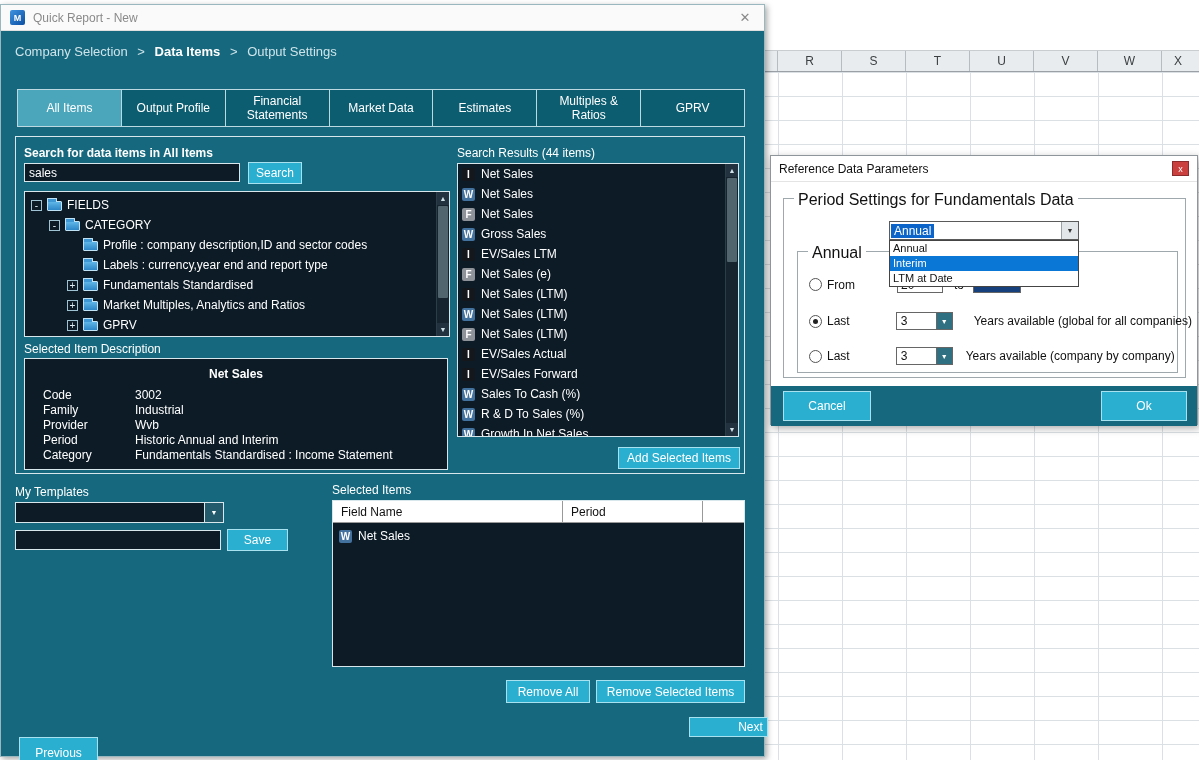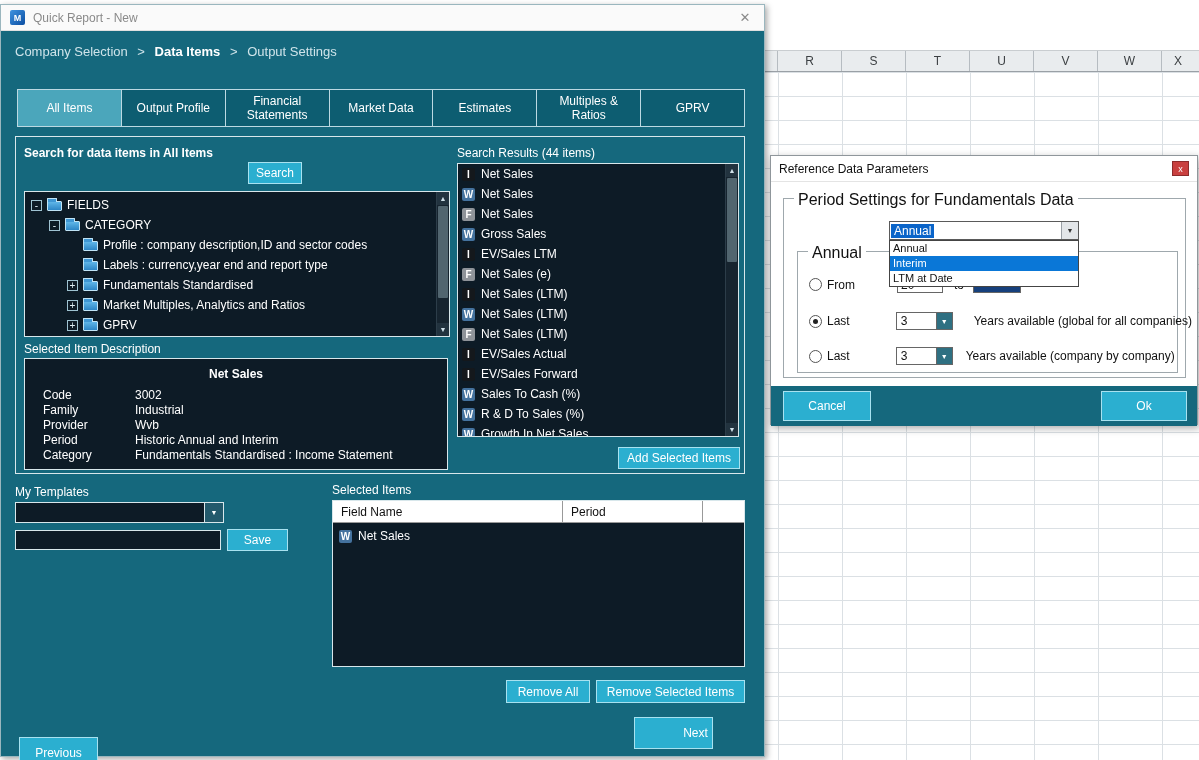--- a/index.html
+++ b/index.html
@@ -166,20 +166,21 @@
     <div class="tab">Financial Statements</div>
     <div class="tab">Market Data</div>
     <div class="tab">Estimates</div>
     <div class="tab">Multiples &amp; Ratios</div>
     <div class="tab">GPRV</div>
   </div>
 
   <div id="panel">
 
     <div class="abs wlabel" style="left:8px; top:9px;font-weight:bold;">Search for data items in All Items</div>
+    <input class="abs dark-input" style="left: 8px; top: 26px; width: 216px; height: 19px;" value="sales">
     <div class="abs btn" style="left:232px; top:25px; width:54px; height:22px;">Search</div>
 
     <div id="tree" class="dark-box">
       <div class="tree-row lvl0">
         <span class="expander">-</span>
         <span class="folder"></span>
         <span>FIELDS</span>
       </div>
       <div class="tree-row lvl1">
         <span class="expander">-</span>
@@ -328,21 +329,21 @@
     </div>
     <div class="sel-row">
       <span class="badge b-W">W</span>
       <span>Net Sales</span>
     </div>
   </div>
   <div class="abs btn" style="left:505px; top:675px; width:84px; height:23px;">Remove All</div>
   <div class="abs btn" style="left:595px; top:675px; width:149px; height:23px;">Remove Selected Items</div>
 
   <div class="abs btn" style="left:18px; top:712px; width:79px; height:32px;margin-top:20px;">Previous</div>
-  <div class="abs btn" style="left:633px; top:712px; width:79px; height:32px;padding-left:44px;">Next</div>
+  <div class="abs btn" style="left:688px; top:712px; width:79px; height:20px;padding-left:44px;">Next</div>
 </div>
 
 <div id="dialog">
   <div id="dlg-title">
     <span>Reference Data Parameters</span>
     <div id="dlg-close">x</div>
   </div>
 
   <div id="dlg-group">
     <div class="group-legend">Period Settings for Fundamentals Data</div>

